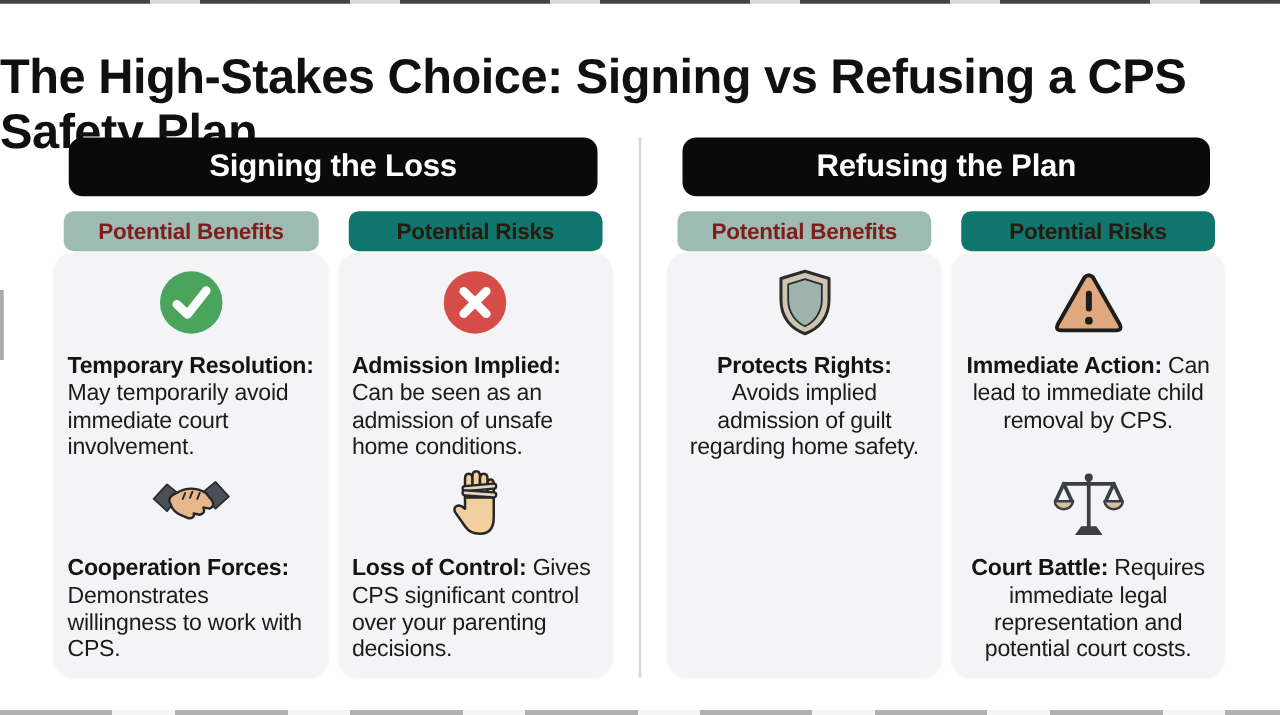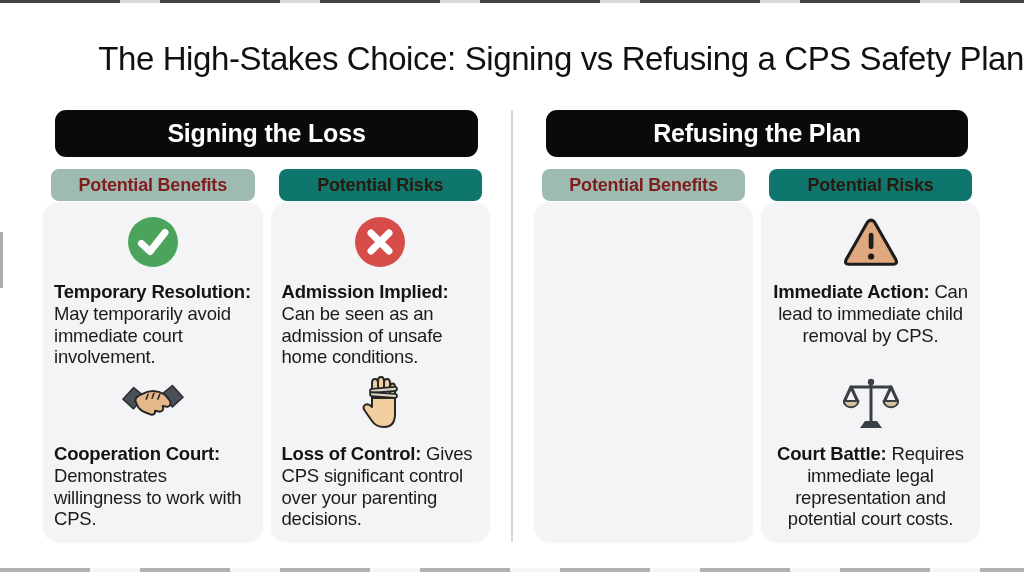--- a/index.html
+++ b/index.html
@@ -11,22 +11,22 @@
   .edge-top{
     position:absolute;top:0;left:0;right:0;height:3px;opacity:.8;
     background:repeating-linear-gradient(90deg,#161616 0 120px,rgba(22,22,22,.2) 120px 160px);
   }
   .edge-bottom{
     position:absolute;bottom:0;left:0;right:0;height:4px;opacity:.4;
     background:repeating-linear-gradient(90deg,#3a3a3a 0 90px,rgba(58,58,58,.12) 90px 140px);
   }
   .edge-left{position:absolute;left:0;top:232px;width:3px;height:56px;background:#444;opacity:.45;}
   .title{
-    position:absolute;top:40px;left:0;width:100%;text-align:right;
-    font-size:33px;font-weight:400;color:#101010;letter-spacing:-0.4px;
+    position:absolute;top:40px;left:0;width:100%;text-align:left;
+    font-size:39px;font-weight:700;color:#101010;letter-spacing:-0.4px;
   }
   .main{position:absolute;top:108px;left:43px;width:938px;height:434px;display:flex;}
   .half{display:flex;flex-direction:column;}
   .half.left{width:447px;}
   .half.right{width:446px;}
   .divider{width:2px;background:#d8d8d8;margin:2px 21px 0 21px;}
   .header-bar{
     height:47px;margin:2px 12px 12px 12px;background:#0a0a0a;border-radius:11px;
     color:#ffffff;font-size:25px;font-weight:700;
     display:flex;align-items:center;justify-content:center;letter-spacing:-0.2px;
@@ -90,21 +90,21 @@
           <div class="card">
             <div class="icon-wrap">
               <svg width="64" height="46" viewBox="0 0 66 46">
                 <polygon points="2,18 13,6 24,15 13,28" fill="#4a4f58" stroke="#2a2d33" stroke-width="1.5" stroke-linejoin="round"></polygon>
                 <polygon points="64,16 53,4 42,13 53,26" fill="#4a4f58" stroke="#2a2d33" stroke-width="1.5" stroke-linejoin="round"></polygon>
                 <path d="M21 13 Q33 6 45 13 L50 19 Q53 24 48 26 L43 25 Q45 30 40 31 L35 30 Q36 34 31 34 L26 32 Q20 30 17 25 L15 20 Q14 16 21 13 Z" fill="#e7b78c" stroke="#262626" stroke-width="2" stroke-linejoin="round"></path>
                 <path d="M28 13 L26 18 M34 12 L32 17 M40 13 L38 18" stroke="#262626" stroke-width="1.6" stroke-linecap="round" fill="none"></path>
               </svg>
             </div>
             <div class="text">
-              <strong>Cooperation Court:</strong>
+              <strong>Cooperation Forces:</strong>
               <span>Demonstrates willingness to work with CPS.</span>
             </div>
           </div>
 
         </div>
       </div>
 
       <div class="subcol">
         <div class="chip risks">Potential Risks</div>
         <div class="panel">
@@ -153,20 +153,32 @@
   <div class="divider"></div>
 
   <section class="half right">
     <div class="header-bar">Refusing the Plan</div>
     <div class="subcols">
 
       <div class="subcol">
         <div class="chip benefits">Potential Benefits</div>
         <div class="panel">
 
+          <div class="card">
+            <div class="icon-wrap">
+              <svg width="50" height="56" viewBox="0 0 52 58">
+                <path d="M26 3 L46 9 V27 C46 42 37 51 26 55 C15 51 6 42 6 27 V9 Z" fill="#cfc5b3" stroke="#2b2b2b" stroke-width="2.5" stroke-linejoin="round"></path>
+                <path d="M26 9.5 L40 14 V27 C40 38 33 45.5 26 48.8 C19 45.5 12 38 12 27 V14 Z" fill="#9db3ac" stroke="#2b2b2b" stroke-width="1.5" stroke-linejoin="round"></path>
+              </svg>
+            </div>
+            <div class="text">
+              <strong>Protects Rights:</strong>
+              <span>Avoids implied admission of guilt regarding home safety.</span>
+            </div>
+          </div>
 
 
         </div>
       </div>
 
       <div class="subcol">
         <div class="chip risks">Potential Risks</div>
         <div class="panel">
 
           <div class="card">

